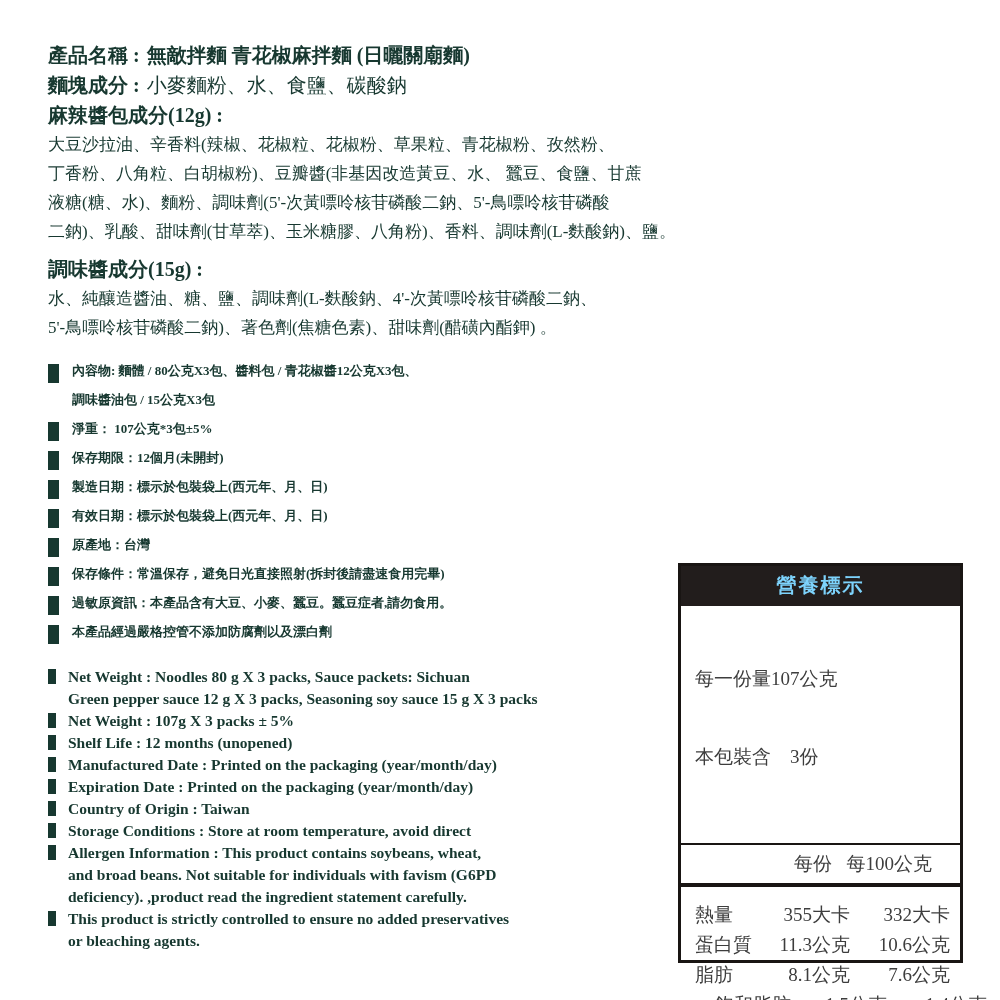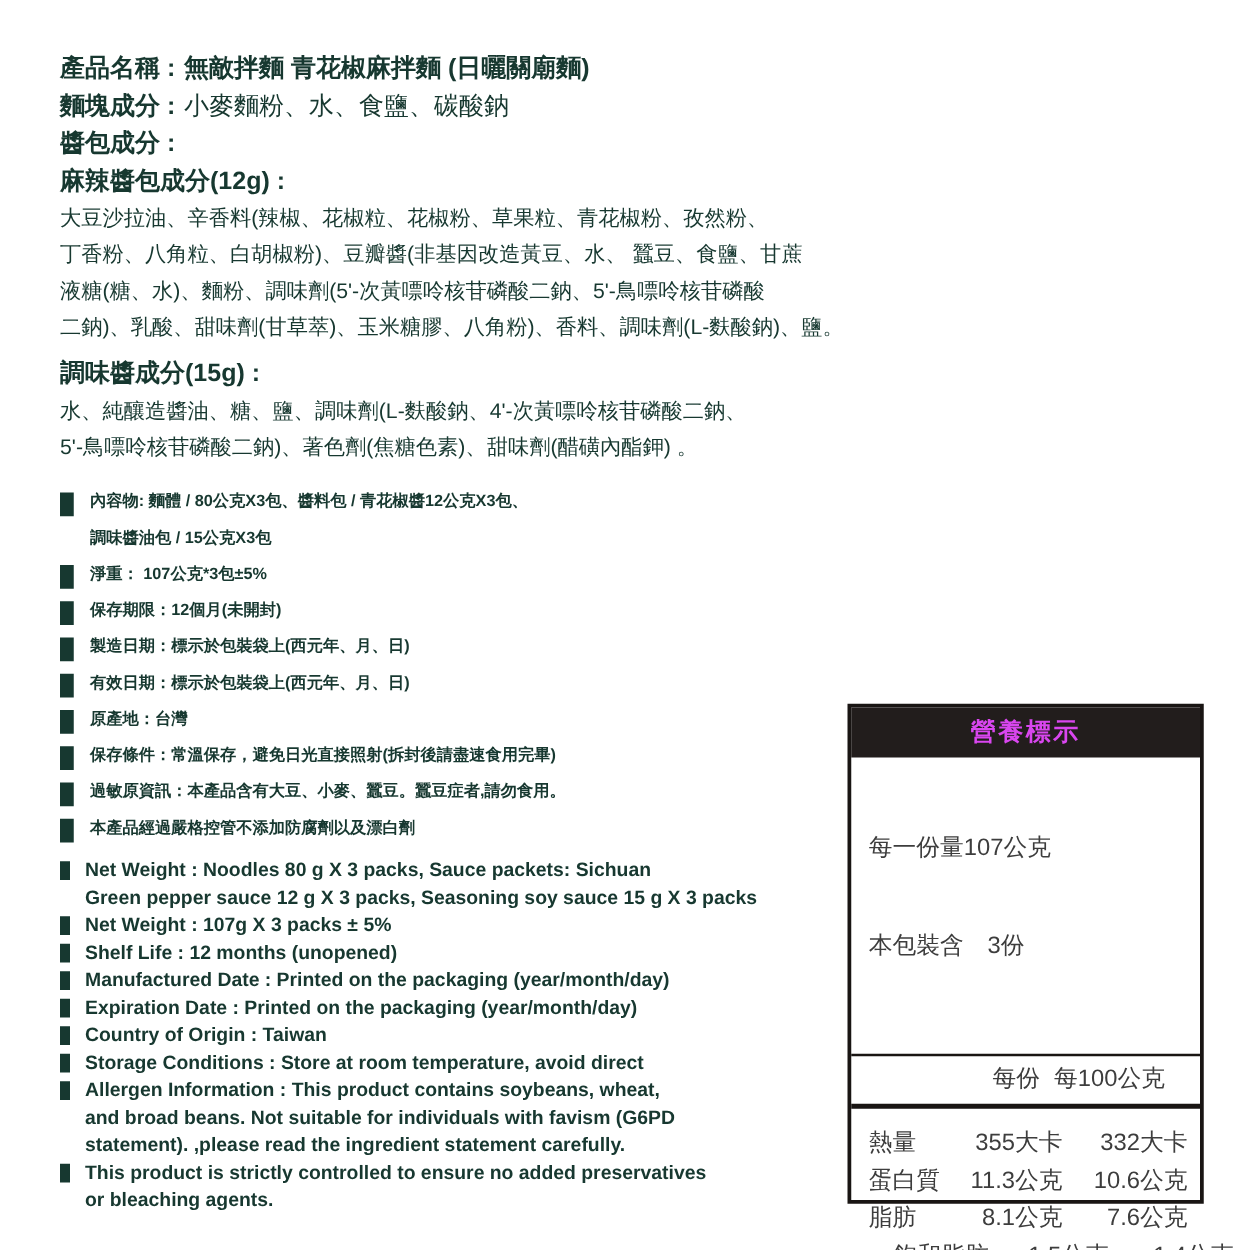--- a/index.html
+++ b/index.html
@@ -1,59 +1,58 @@
 <!DOCTYPE html>
 <html><head>
 <meta charset="utf-8">
 <style>
   html,body{margin:0;padding:0;background:#ffffff;}
   .page{
     position:relative;width:1000px;height:1000px;background:#ffffff;overflow:hidden;
-    font-family:Liberation Sans, sans-serif;color:#173830;
+    font-family:Liberation Serif, serif;color:#173830;
   }
   .left{position:absolute;left:48px;top:40px;}
   .line{white-space:pre;}
   .b{font-weight:700;}
   .val{margin-left:7px;}
   .intro .line{font-size:20px;line-height:30px;}
   .hline{font-size:20px;line-height:30px;font-weight:700;white-space:pre;}
   .ing .line{font-size:17px;line-height:29px;font-weight:400;}
   .gap8{margin-top:8px;}
   .zh-list{margin-top:14px;}
   .zl{display:flex;align-items:center;font-size:13px;line-height:29px;font-weight:700;white-space:pre;}
   .zl .sq{flex:none;width:11px;height:19px;background:#173830;margin:5px 13px 0 0;}
-  .en-list{margin-top:10px;}
+  .en-list{margin-top:20px;}
   .el{display:flex;align-items:flex-start;font-size:15.5px;line-height:22px;font-weight:700;white-space:pre;}
   .el .sq{flex:none;width:8px;height:15px;background:#173830;margin:3px 12px 0 0;}
   .cont .sq{visibility:hidden;}
 
   
   .ntable{
     position:absolute;left:678px;top:563px;width:285px;height:400px;box-sizing:border-box;
     border:3px solid #191513;color:#3d3d3d;background:#ffffff;
   }
-  .nt-title{background:#221d1c;color:#d946ef;font-size:20px;font-weight:700;text-align:center;padding:6px 0 7px;letter-spacing:2px;}
+  .nt-title{background:#221d1c;color:#7dd3fc;font-size:20px;font-weight:700;text-align:center;padding:6px 0 7px;letter-spacing:2px;}
   .nt-serving{padding:8px 14px 21px;font-size:19px;line-height:26px;border-bottom:2px solid #191513;white-space:pre;}
   .nt-colhead{display:grid;grid-template-columns:1fr 96px 100px;padding:8px 28px 8px 14px;font-size:19px;line-height:22px;border-bottom:4px solid #191513;}
   .nt-body{padding:13px 10px 0 14px;}
   .nt-row{display:grid;grid-template-columns:1fr 96px 100px;font-size:19px;line-height:30px;white-space:pre;}
   .c1,.c2{text-align:right;}
   .ind .lab{padding-left:20px;}
 </style>
 </head>
 <body>
 
 <div class="page">
 
   <div class="left">
 
     <div class="intro">
       <div class="line"><span class="b">產品名稱 :</span><span class="b val">無敵拌麵 青花椒麻拌麵 (日曬關廟麵)</span></div>
       <div class="line"><span class="b">麵塊成分 :</span><span class="val">小麥麵粉、水、食鹽、碳酸鈉</span></div>
-      <div class="line"><span class="b">醬包成分 :</span></div>
     </div>
 
     <div class="hline">麻辣醬包成分(12g) :</div>
     <div class="ing">
       <div class="line">大豆沙拉油、辛香料(辣椒、花椒粒、花椒粉、草果粒、青花椒粉、孜然粉、</div>
       <div class="line">丁香粉、八角粒、白胡椒粉)、豆瓣醬(非基因改造黃豆、水、 蠶豆、食鹽、甘蔗</div>
       <div class="line">液糖(糖、水)、麵粉、調味劑(5'-次黃嘌呤核苷磷酸二鈉、5'-鳥嘌呤核苷磷酸</div>
       <div class="line">二鈉)、乳酸、甜味劑(甘草萃)、玉米糖膠、八角粉)、香料、調味劑(L-麩酸鈉)、鹽。</div>
     </div>
 
@@ -80,21 +79,21 @@
       <div class="el"><span class="sq"></span><span>Net Weight : Noodles 80 g X 3 packs, Sauce packets: Sichuan</span></div>
       <div class="el cont"><span class="sq"></span><span>Green pepper sauce 12 g X 3 packs, Seasoning soy sauce 15 g X 3 packs</span></div>
       <div class="el"><span class="sq"></span><span>Net Weight : 107g X 3 packs ± 5%</span></div>
       <div class="el"><span class="sq"></span><span>Shelf Life : 12 months (unopened)</span></div>
       <div class="el"><span class="sq"></span><span>Manufactured Date : Printed on the packaging (year/month/day)</span></div>
       <div class="el"><span class="sq"></span><span>Expiration Date : Printed on the packaging (year/month/day)</span></div>
       <div class="el"><span class="sq"></span><span>Country of Origin : Taiwan</span></div>
       <div class="el"><span class="sq"></span><span>Storage Conditions : Store at room temperature, avoid direct</span></div>
       <div class="el"><span class="sq"></span><span>Allergen Information : This product contains soybeans, wheat,</span></div>
       <div class="el cont"><span class="sq"></span><span>and broad beans. Not suitable for individuals with favism (G6PD</span></div>
-      <div class="el cont"><span class="sq"></span><span>statement). ,please read the ingredient statement carefully.</span></div>
+      <div class="el cont"><span class="sq"></span><span>deficiency). ,product read the ingredient statement carefully.</span></div>
       <div class="el"><span class="sq"></span><span>This product is strictly controlled to ensure no added preservatives</span></div>
       <div class="el cont"><span class="sq"></span><span>or bleaching agents.</span></div>
     </div>
 
   </div>
 
   <div class="ntable">
     <div class="nt-title">營養標示</div>
     <div class="nt-serving">
       <div>每一份量107公克</div>

